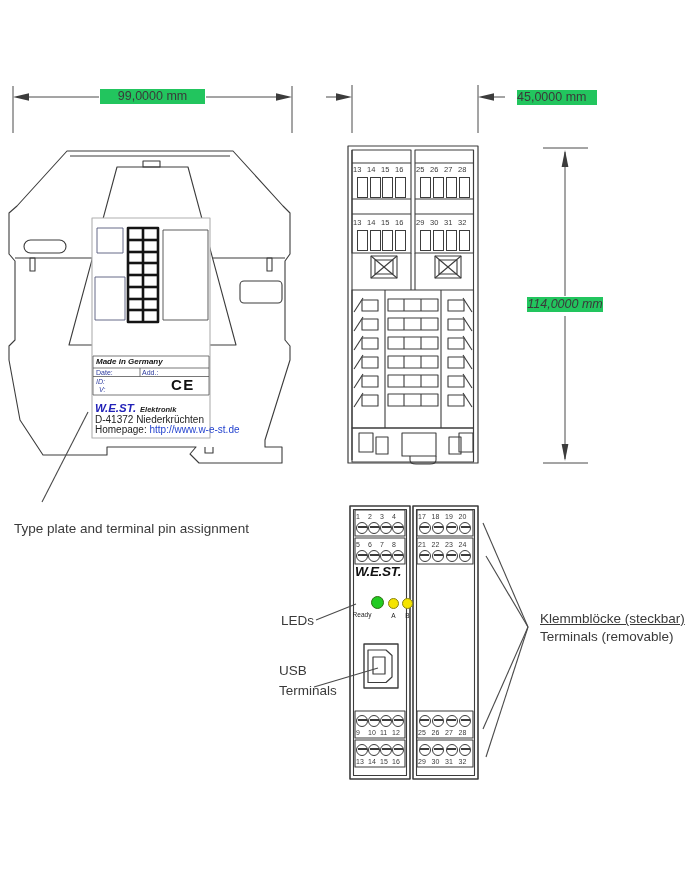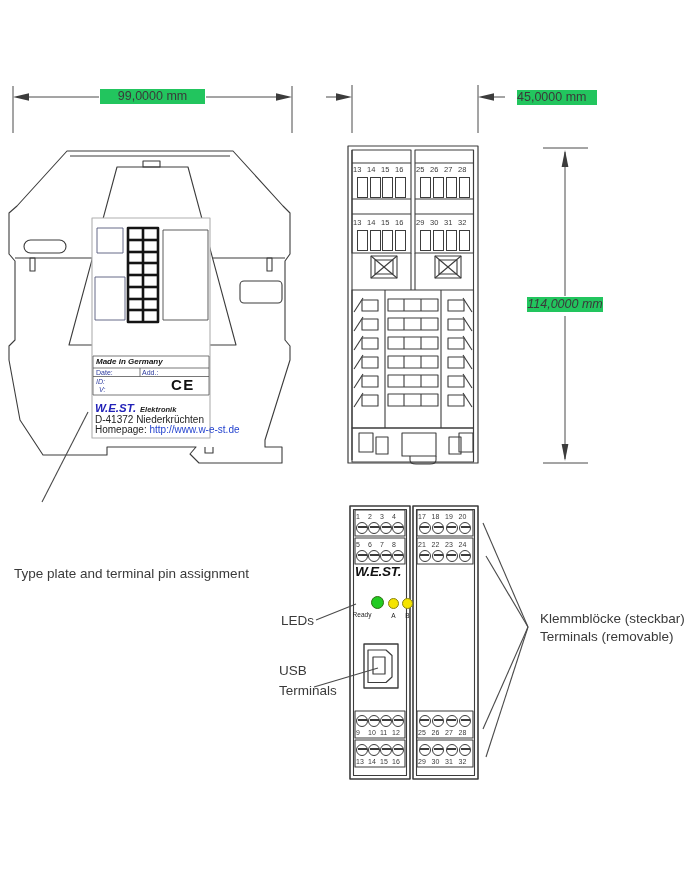--- a/index.html
+++ b/index.html
@@ -400,20 +400,20 @@
       <span>15</span>
       <span>16</span>
     </div>
   <div class="numrow tiny" style="left:418px;top:757px;width:54px;">
       <span>29</span>
       <span>30</span>
       <span>31</span>
       <span>32</span>
     </div>
 
-  <div class="abs ann" style="left:14px;top:521px;margin-top:45px;">Type plate and terminal pin assignment</div>
+  <div class="abs ann" style="left:14px;top:521px;">Type plate and terminal pin assignment</div>
   <div class="abs ann" style="left:281px;top:613px;">LEDs</div>
   <div class="abs ann" style="left:279px;top:663px;">USB</div>
   <div class="abs ann" style="left:279px;top:683px;">Terminals</div>
-  <div class="abs ann" style="left:540px;top:611px;">Klemmblöcke (steckbar)</div>
+  <div class="abs ann" style="left:540px;top:611px;text-decoration:underline;">Klemmblöcke (steckbar)</div>
   <div class="abs ann" style="left:540px;top:629px;text-align:right;">Terminals (removable)</div>
 
 </div>
 
 </body></html>

